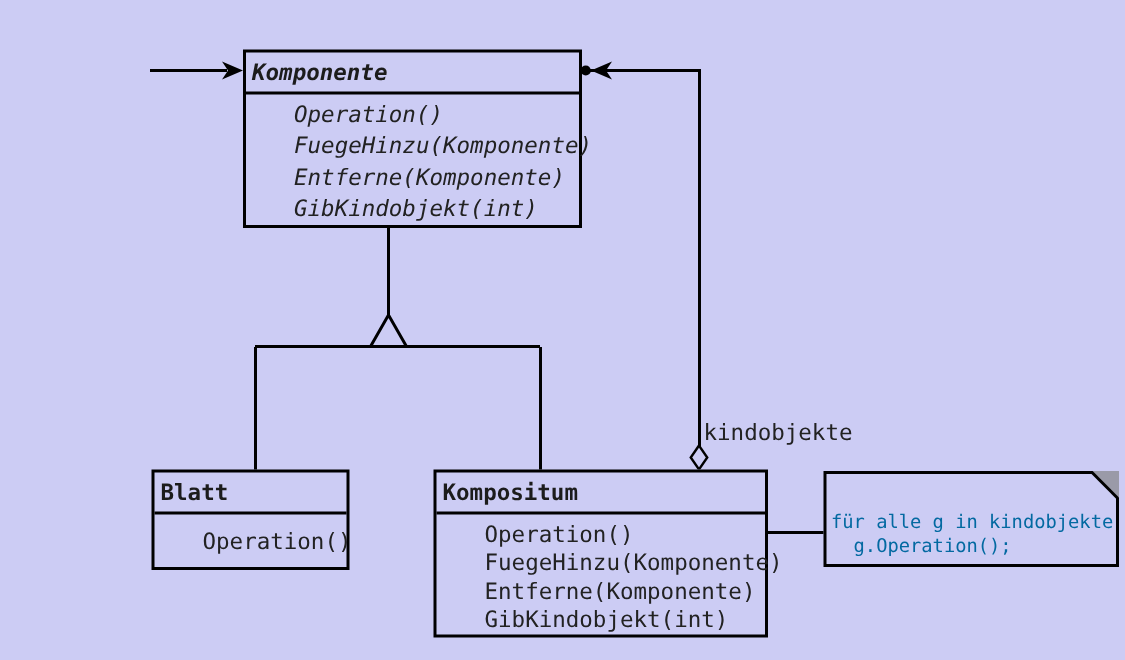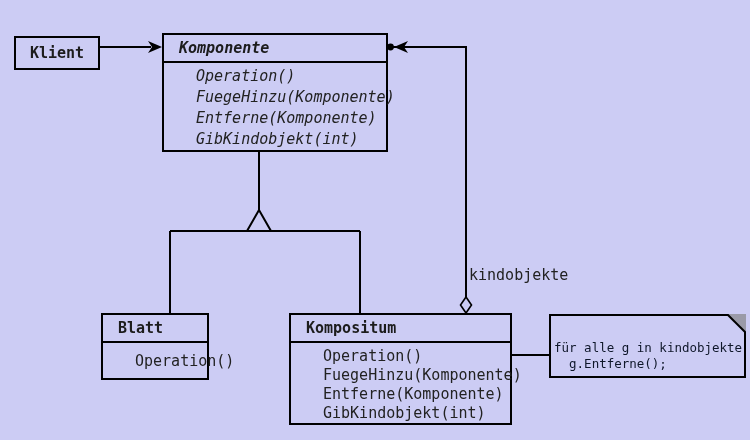--- a/index.html
+++ b/index.html
@@ -25,21 +25,21 @@
   .uml-class {
     position: absolute;
     box-sizing: border-box;
     border: 2px solid #000;
     background: #ccccf4;
     color: #1c1c1c;
   }
   .class-header {
     height: 26px;
     line-height: 27px;
-    padding-left: 15px;
+    padding-left: 4px;
     font-weight: bold;
     font-size: 15px;
     border-bottom: 2px solid #000;
     white-space: nowrap;
   }
   .class-body { padding-top: 3px; margin-left: 24px; }
   .method {
     font-size: 15px;
     line-height: 21px;
     padding-left: 8px;
@@ -47,44 +47,44 @@
     color: #222;
   }
   
   .c-klient {
     left: 14px; top: 36px; width: 86px; height: 34px;
     display: flex; align-items: center; justify-content: center;
     font-weight: bold; font-size: 15px;
   }
   .c-komponente { left: 162px; top: 33px; width: 226px; height: 119px; }
   .c-komponente .class-header, .c-komponente .method { font-style: italic; }
-  .c-blatt { left: 101px; top: 313px; width: 108px; height: 67px; }
+  .c-blatt { left: 101px; top: 313px; width: 132px; height: 67px; }
   .c-blatt .method { line-height: 18px; padding-top: 6px; }
   .c-kompositum { left: 289px; top: 313px; width: 223px; height: 112px; }
   .c-kompositum .class-body { padding-top: 4px; }
   .c-kompositum .method { line-height: 19px; }
   .role-label {
     position: absolute;
-    left: 469px; top: 266px;
+    left: 469px; top: 279px;
     font-size: 15px;
     color: #222;
     white-space: nowrap;
   }
   .uml-note {
     position: absolute;
     left: 549px; top: 314px; width: 197px; height: 64px;
     box-sizing: border-box;
     border: 2px solid #000;
     background: #ccccf4;
     padding: 24px 0 0 3px;
   }
   .note-line {
     font-size: 12.5px;
     line-height: 16px;
-    color: #0f172a;
+    color: #0369a1;
     white-space: pre;
   }
   .note-fold {
     position: absolute;
     top: -2px; right: -2px;
     display: block;
   }
 </style>
 </head>
 <body>
@@ -104,23 +104,20 @@
     <line x1="259" y1="152" x2="259" y2="212" stroke="#000" stroke-width="2" shape-rendering="crispEdges"></line>
     <line x1="170" y1="231" x2="360" y2="231" stroke="#000" stroke-width="2" shape-rendering="crispEdges"></line>
     <line x1="170" y1="231" x2="170" y2="313" stroke="#000" stroke-width="2" shape-rendering="crispEdges"></line>
     <line x1="360" y1="231" x2="360" y2="313" stroke="#000" stroke-width="2" shape-rendering="crispEdges"></line>
     <polygon points="259,210 247,231 271,231" fill="#ccccf4" stroke="#000" stroke-width="2"></polygon>
 
     <line x1="419" y1="355" x2="549" y2="355" stroke="#000" stroke-width="1.5" shape-rendering="crispEdges"></line>
     <circle cx="415" cy="355" r="4" fill="#ccccf4" stroke="#000" stroke-width="2"></circle>
   </svg>
 
-  <div class="uml-class c-klient">
-    <span>Klient</span>
-  </div>
 
   <div class="uml-class c-komponente">
     <div class="class-header">Komponente</div>
     <div class="class-body">
       <div class="method">Operation()</div>
       <div class="method">FuegeHinzu(Komponente)</div>
       <div class="method">Entferne(Komponente)</div>
       <div class="method">GibKindobjekt(int)</div>
     </div>
   </div>
@@ -143,16 +140,16 @@
   </div>
 
   <div class="role-label">kindobjekte</div>
 
   <div class="uml-note">
     <svg class="note-fold" width="19" height="19" viewBox="0 0 19 19">
       <polygon points="0,0 19,0 19,19" fill="#9a9aa8"></polygon>
       <line x1="0" y1="0" x2="19" y2="19" stroke="#000" stroke-width="2"></line>
     </svg>
     <div class="note-line">für alle g in kindobjekte</div>
-    <div class="note-line">  g.Entferne();</div>
+    <div class="note-line">  g.Operation();</div>
   </div>
 
 </div>
 
 </body></html>

